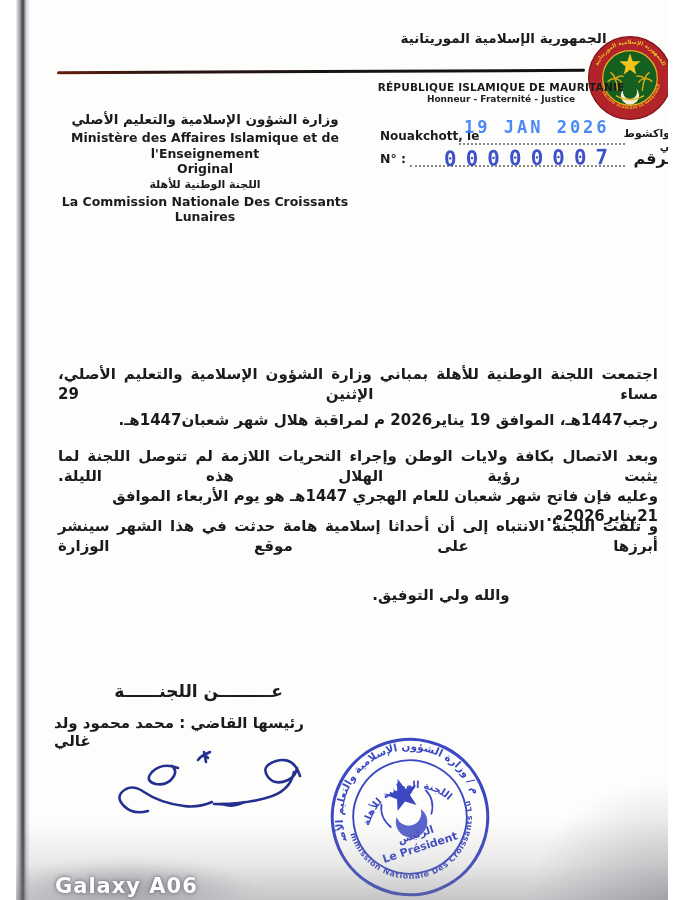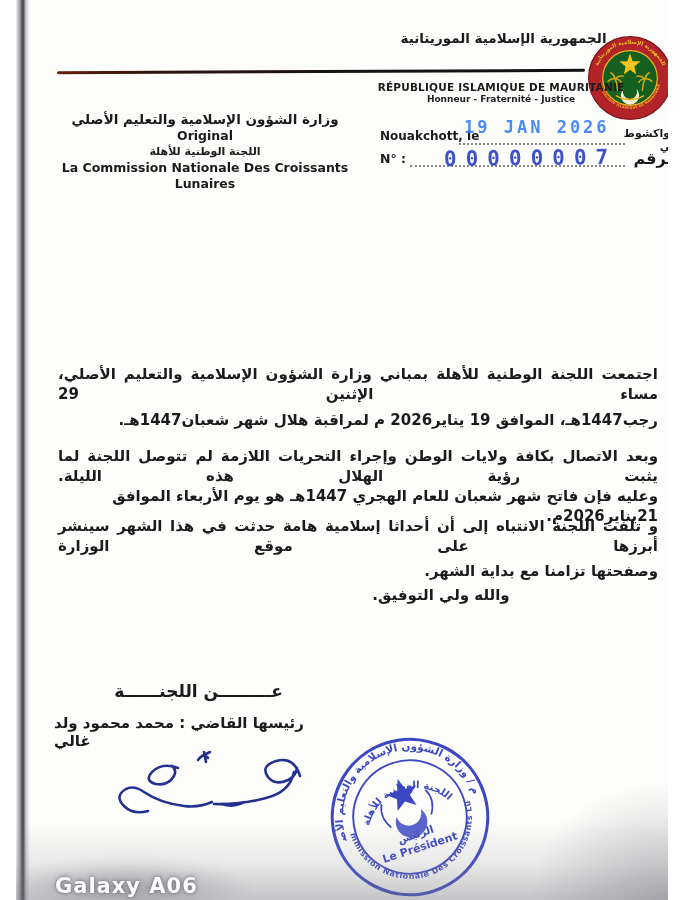--- a/index.html
+++ b/index.html
@@ -102,20 +102,21 @@
     <g stroke="#d8a816" stroke-width="1.6" fill="none" stroke-linecap="round">
       <path d="M36,64 q-1,-9 -3,-13 M33,51 q-5,-1 -8,3 M33,51 q-1,-5 -5,-7 M33,51 q4,-4 9,-3 M33,51 q5,0 7,4"></path>
       <path d="M64,64 q1,-9 3,-13 M67,51 q5,-1 8,3 M67,51 q1,-5 5,-7 M67,51 q-4,-4 -9,-3 M67,51 q-5,0 -7,4"></path>
     </g>
     <path d="M43,62 a8,8 0 1 0 14,0 a10.5,10.5 0 1 1 -14,0" fill="#f3ecd2"></path>
     <path d="M34,70 q16,9 32,0" stroke="#e9b21c" stroke-width="1.6" fill="none"></path>
   </svg>
 
   <div class="org-left">
     <div class="ar1">وزارة الشؤون الإسلامية والتعليم الأصلي</div>
+    <div class="fr1">Ministère des Affaires Islamique et de l'Enseignement</div>
     <div class="fr2">Original</div>
     <div class="ar2">اللجنة الوطنية للأهلة</div>
     <div class="fr3">La Commission Nationale Des Croissants Lunaires</div>
   </div>
 
   <div class="rep-fr">RÉPUBLIQUE ISLAMIQUE DE MAURITANIE</div>
   <div class="motto-fr">Honneur - Fraternité - Justice</div>
 
   <div class="row-place-label">Nouakchott, le</div>
   <div class="row-place-dots"></div>
@@ -126,21 +127,20 @@
   <div class="row-num-dots"></div>
   <div class="num-stamp">00000007</div>
   <div class="row-num-ar">الرقم</div>
 
 
   <div class="body-line jfull L1">اجتمعت اللجنة الوطنية للأهلة بمباني وزارة الشؤون الإسلامية والتعليم الأصلي، مساء الإثنين 29</div>
   <div class="body-line rgt  L2">رجب1447هـ، الموافق 19 يناير2026 م لمراقبة هلال شهر شعبان1447هـ.</div>
   <div class="body-line jfull L3">وبعد الاتصال بكافة ولايات الوطن وإجراء التحريات اللازمة لم تتوصل اللجنة لما يثبت رؤية الهلال هذه الليلة.</div>
   <div class="body-line rgt  L4">وعليه فإن فاتح شهر شعبان للعام الهجري 1447هـ هو يوم الأربعاء الموافق 21يناير2026م.</div>
   <div class="body-line jfull L5">و تلفت اللجنة الانتباه إلى أن أحداثا إسلامية هامة حدثت في هذا الشهر سينشر أبرزها على موقع الوزارة</div>
-  <div class="body-line rgt  L6">وصفحتها تزامنا مع بداية الشهر.</div>
   <div class="closing">والله ولي التوفيق.</div>
 
   <div class="on-behalf">عـــــــــن اللجنــــــة</div>
   <div class="president-line">رئيسها القاضي : محمد محمود ولد غالي</div>
 
   <svg class="signature" viewBox="0 0 230 85">
     <g fill="none" stroke="#23308f" stroke-width="2.6" stroke-linecap="round" stroke-linejoin="round">
       <path d="M206,34 q-6,-20 -24,-15 q-16,5 -8,16 q7,9 20,3 q8,-4 9,-12 M200,30 q-4,20 -28,26 q-26,7 -52,6"></path>
       <path d="M118,60 q-14,6 -28,4 q-24,-3 -40,-14 q-10,-7 -18,-3 q-12,7 -2,17 q9,9 24,5"></path>
       <path d="M84,26 q-16,-6 -26,4 q-8,9 4,12 q12,2 18,-8 q3,-6 -2,-10"></path>

